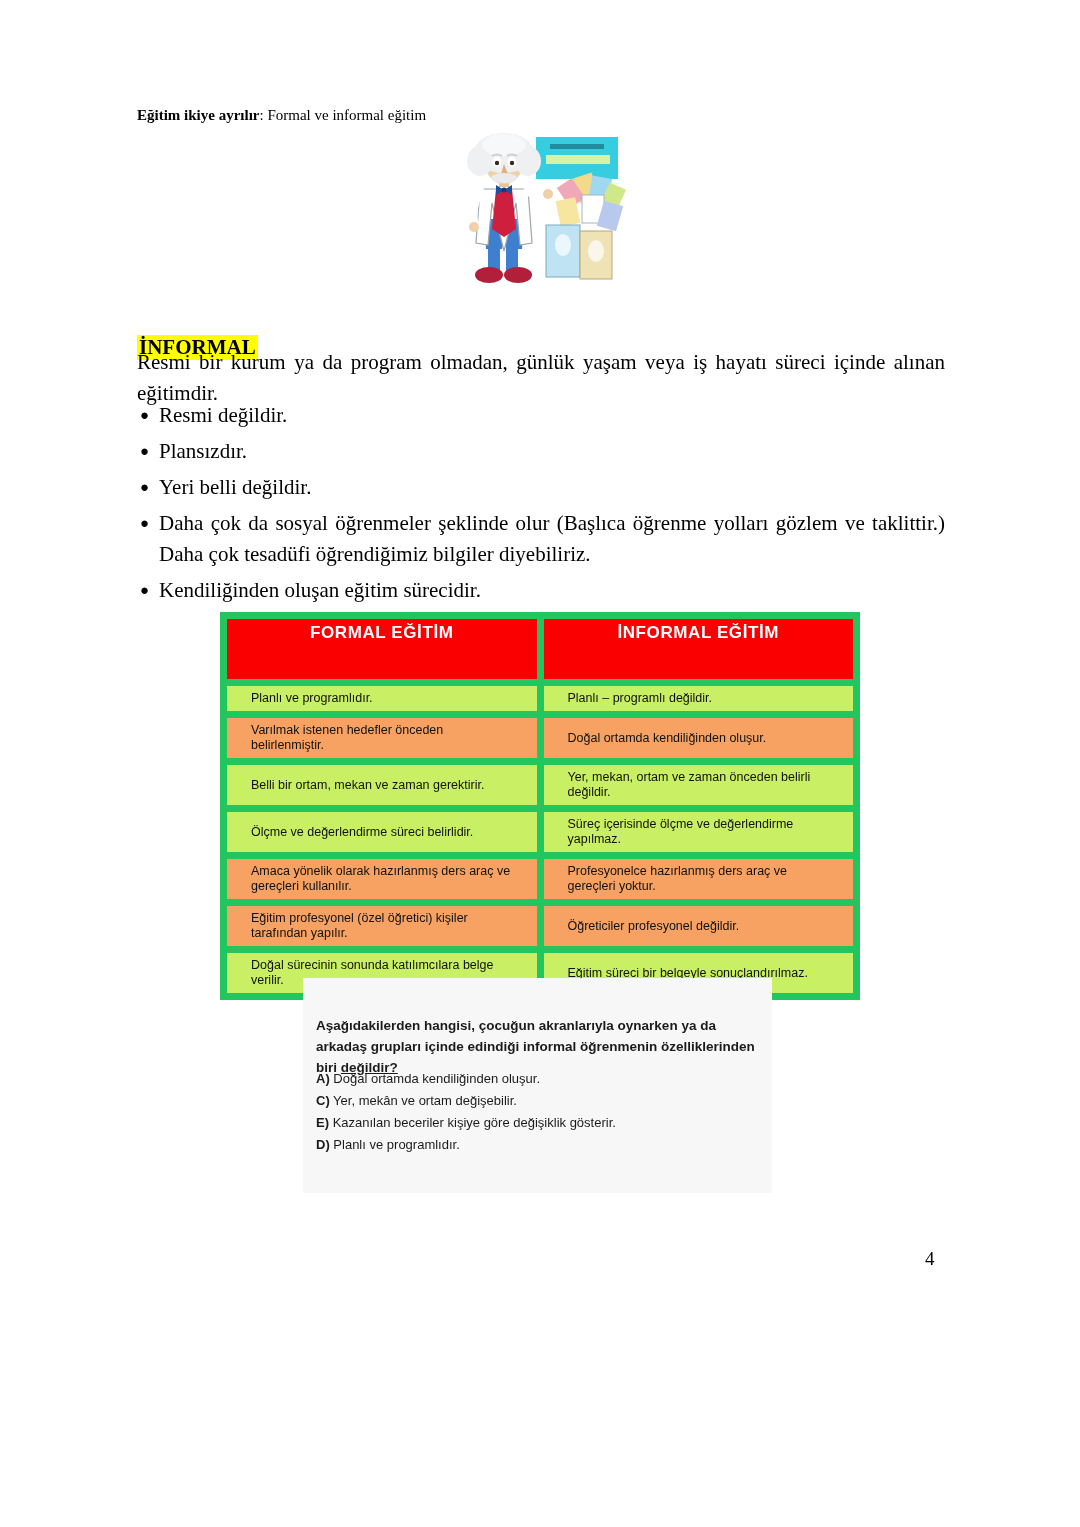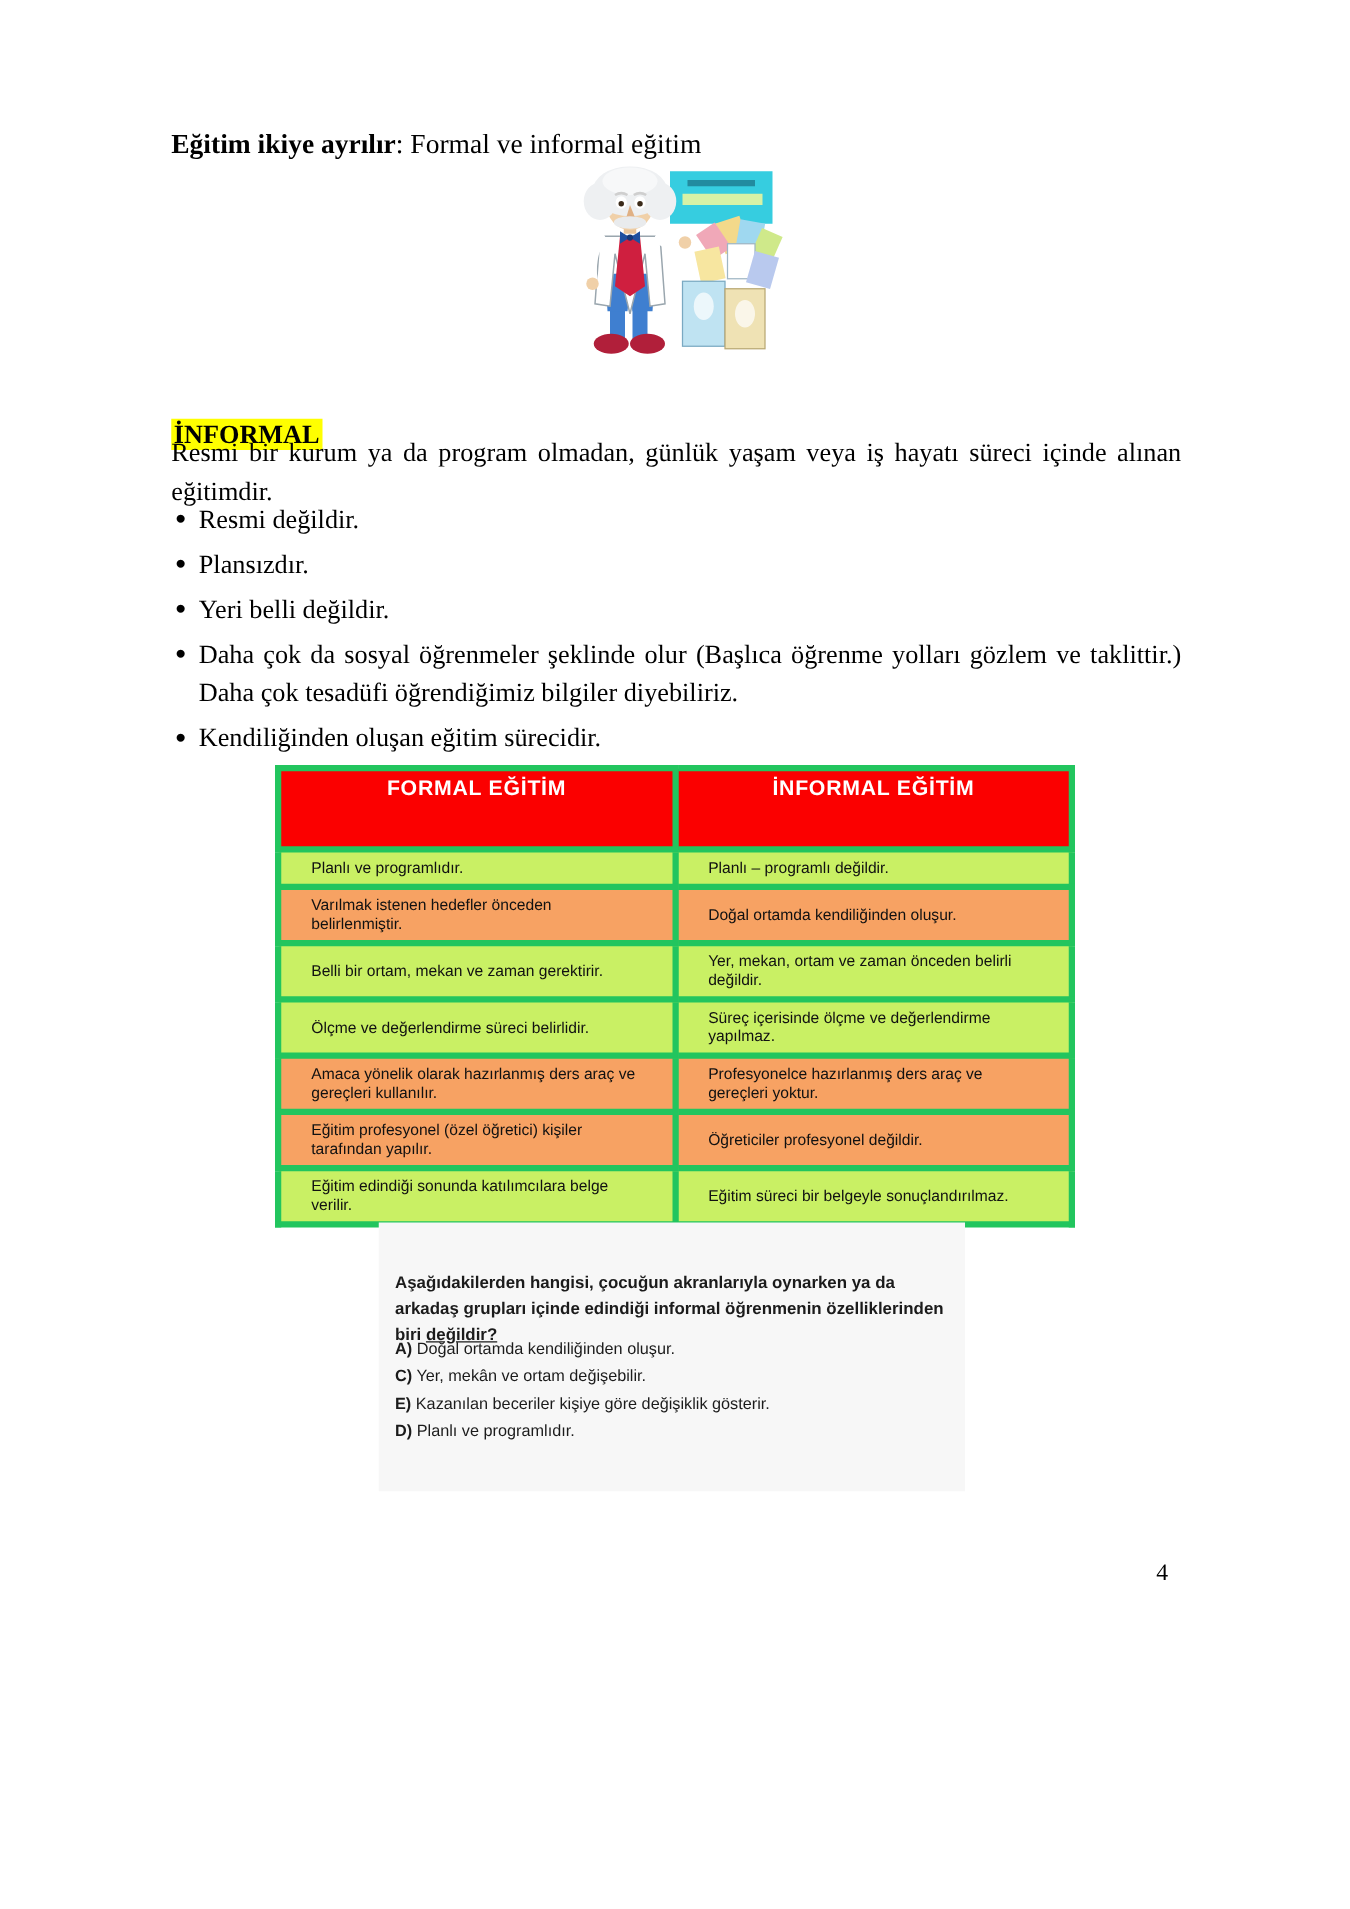--- a/index.html
+++ b/index.html
@@ -20,21 +20,21 @@
     position: absolute;
     inset: 0;
     background: #ffffff;
   }
 
   
   .heading {
     position: absolute;
     left: 137px;
     top: 100px;
-    font-size: 22px;
+    font-size: 15px;
     line-height: 30px;
     white-space: nowrap;
   }
   .heading .bold { font-weight: bold; }
 
   
   .clipart {
     position: absolute;
     left: 458px;
     top: 133px;
@@ -96,21 +96,21 @@
     position: absolute;
     left: 220px;
     top: 612px;
     width: 640px;
     border-collapse: collapse;
     table-layout: fixed;
     font-family: "Liberation Sans", sans-serif;
     border: 1px solid #3a3a1a;
   }
   .cmp-table td, .cmp-table th {
-    border: 5px solid #22c55e;
+    border: 7px solid #22c55e;
     padding: 5px 24px;
     font-size: 12.5px;
     line-height: 15px;
     vertical-align: middle;
     text-align: left;
     color: #111111;
   }
   .cmp-table th {
     background: #fb0000;
     color: #ffffff;
@@ -298,21 +298,21 @@
       </tr>
       <tr>
         <td class="orange">Amaca yönelik olarak hazırlanmış ders araç ve gereçleri kullanılır.</td>
         <td class="orange">Profesyonelce hazırlanmış ders araç ve gereçleri yoktur.</td>
       </tr>
       <tr>
         <td class="orange">Eğitim profesyonel (özel öğretici) kişiler tarafından yapılır.</td>
         <td class="orange">Öğreticiler profesyonel değildir.</td>
       </tr>
       <tr>
-        <td class="green">Eğitim edindiği sonunda katılımcılara belge verilir.</td>
+        <td class="green">Doğal sürecinin sonunda katılımcılara belge verilir.</td>
         <td class="green">Eğitim süreci bir belgeyle sonuçlandırılmaz.</td>
       </tr>
     </tbody>
   </table>
 
   <div class="qbox">
     <div class="qstem">
       <span>Aşağıdakilerden hangisi, çocuğun akranlarıyla oynarken ya da arkadaş grupları</span>
       <span>içinde edindiği informal öğrenmenin özelliklerinden biri </span><span class="ul">değildir?</span>
     </div>

